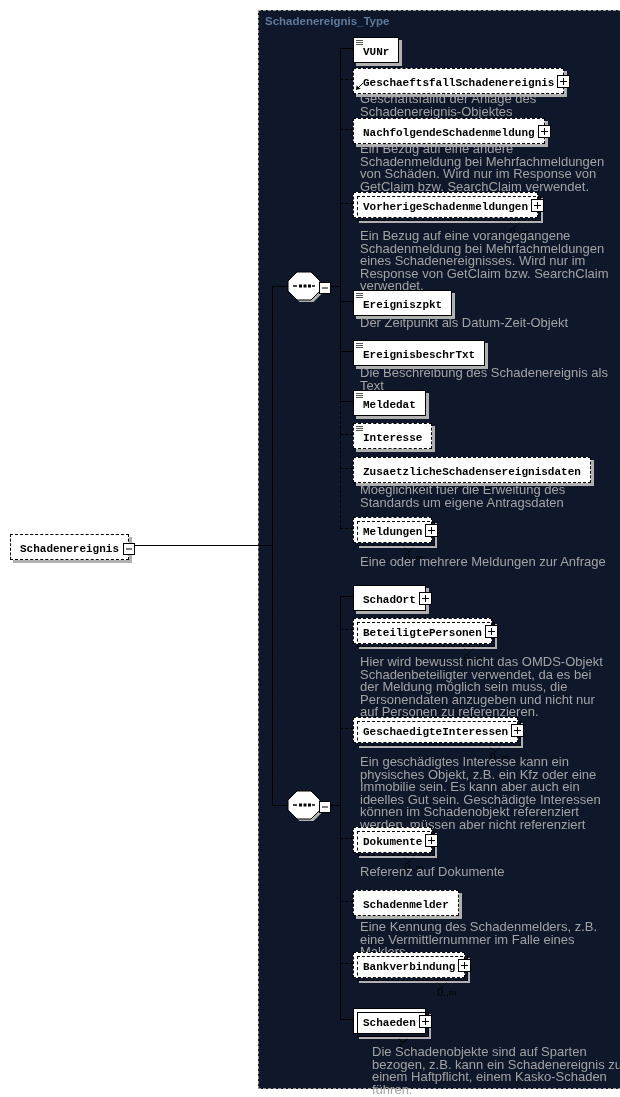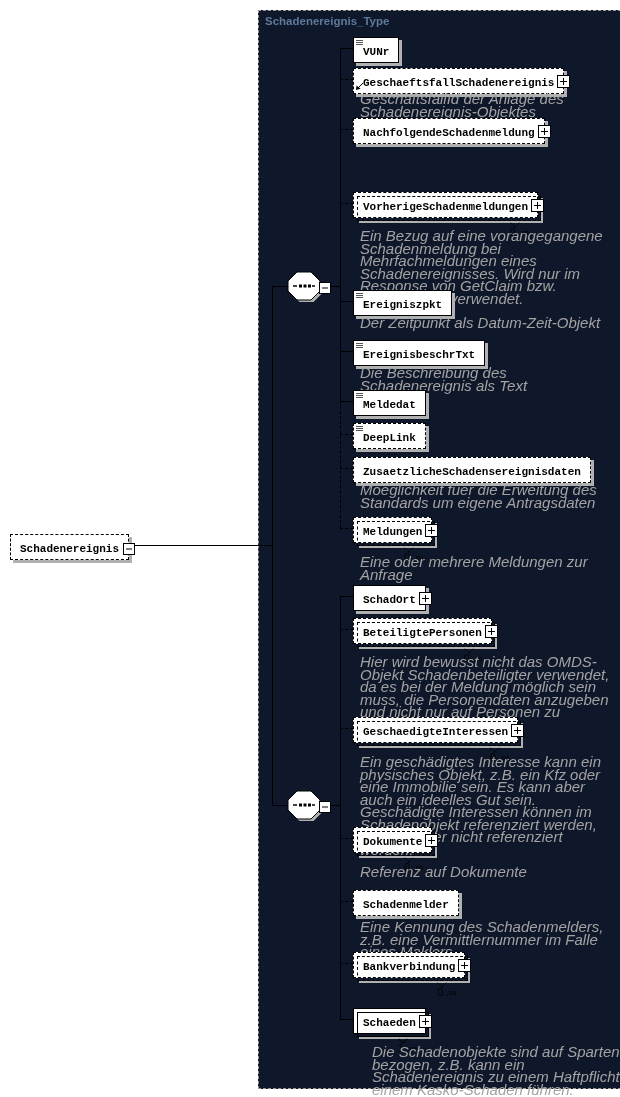--- a/index.html
+++ b/index.html
@@ -25,21 +25,21 @@
   .plus{position:absolute;right:-7px;top:50%;margin-top:-7px;width:13px;height:13px;z-index:3;}
   .minus-attach{position:absolute;right:-7px;top:50%;margin-top:-6px;width:12px;height:12px;z-index:3;}
   .lines-icon{position:absolute;left:2px;top:-4px;z-index:3;}
   .ref-icon{position:absolute;left:1px;bottom:-2px;z-index:3;}
   .fold{position:absolute;right:18px;top:100%;margin-top:2px;width:7px;height:7px;
         border-right:1px dashed #000;border-bottom:1px dashed #000;
         transform:rotate(45deg) scale(.8);z-index:2;}
   .ebox:not(.dashed) .fold{border-right-style:solid;border-bottom-style:solid;}
   .card{position:absolute;right:8px;top:calc(100% + 9px);font-size:10.5px;font-weight:normal;color:#000;}
   
-  .anno{position:absolute;font-size:15px;line-height:12.5px;color:#A3A3A3;z-index:2;font-style:italic;}
+  .anno{position:absolute;font-size:13px;line-height:12.5px;color:#A3A3A3;z-index:2;}
   
   .seq{position:absolute;z-index:2;}
   .minusbox{position:absolute;z-index:3;}
 </style>
 </head>
 <body>
 
 <div class="canvas">
 
   <div class="container">
@@ -145,20 +145,21 @@
   <div class="anno" style="left:360px;top:93px;width:246px">GeschäftsfallId der Anlage des Schadenereignis-Objektes</div>
 
   <div class="ebox dashed" style="left:353px;top:118px">
     <span class="ename">NachfolgendeSchadenmeldung</span>
     <span class="plus"><svg width="13" height="13">
           <rect x="0.5" y="0.5" width="12" height="12" fill="#fff" stroke="#000"></rect>
           <line x1="3" y1="6.5" x2="10" y2="6.5" stroke="#000"></line>
           <line x1="6.5" y1="3" x2="6.5" y2="10" stroke="#000"></line>
         </svg></span>
   </div>
+  <div class="anno" style="left:360px;top:143px;width:252px">Ein Bezug auf eine andere Schadenmeldung bei Mehrfachmeldungen von Schäden. Wird nur im Response von GetClaim bzw. SearchClaim verwendet.</div>
 
   <div class="ebox dashed multi" style="left:353px;top:192px">
     <span class="ename">VorherigeSchadenmeldungen</span>
     <span class="plus"><svg width="13" height="13">
           <rect x="0.5" y="0.5" width="12" height="12" fill="#fff" stroke="#000"></rect>
           <line x1="3" y1="6.5" x2="10" y2="6.5" stroke="#000"></line>
           <line x1="6.5" y1="3" x2="6.5" y2="10" stroke="#000"></line>
         </svg></span>
     <span class="fold"></span>
     <span class="card">0..∞</span>
@@ -193,21 +194,21 @@
         </svg></span>
     <span class="ename">Meldedat</span>
   </div>
 
   <div class="ebox dashed" style="left:353px;top:423px">
     <span class="lines-icon"><svg width="9" height="9">
           <line x1="0" y1="1.5" x2="7" y2="1.5" stroke="#555"></line>
           <line x1="0" y1="3.5" x2="7" y2="3.5" stroke="#555"></line>
           <line x1="0" y1="5.5" x2="7" y2="5.5" stroke="#555"></line>
         </svg></span>
-    <span class="ename">DeepLink</span>
+    <span class="ename">Interesse</span>
   </div>
 
   <div class="ebox dashed" style="left:353px;top:457px">
     <span class="ename">ZusaetzlicheSchadensereignisdaten</span>
   </div>
   <div class="anno" style="left:360px;top:484px;width:250px">Moeglichkeit fuer die Erweitung des Standards um eigene Antragsdaten</div>
 
   <div class="ebox dashed multi" style="left:353px;top:517px">
     <span class="ename">Meldungen</span>
     <span class="plus"><svg width="13" height="13">

